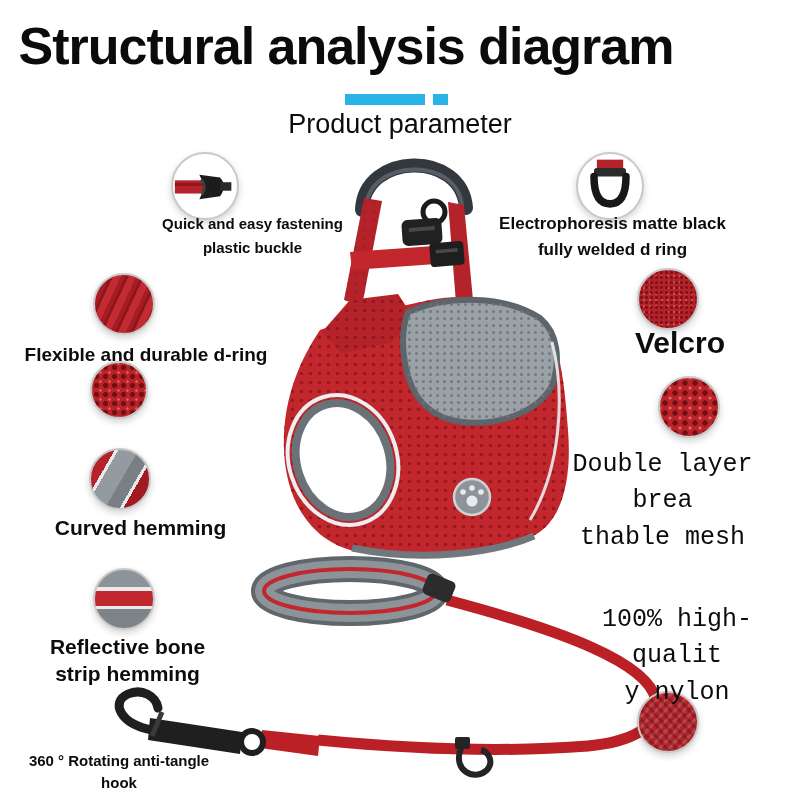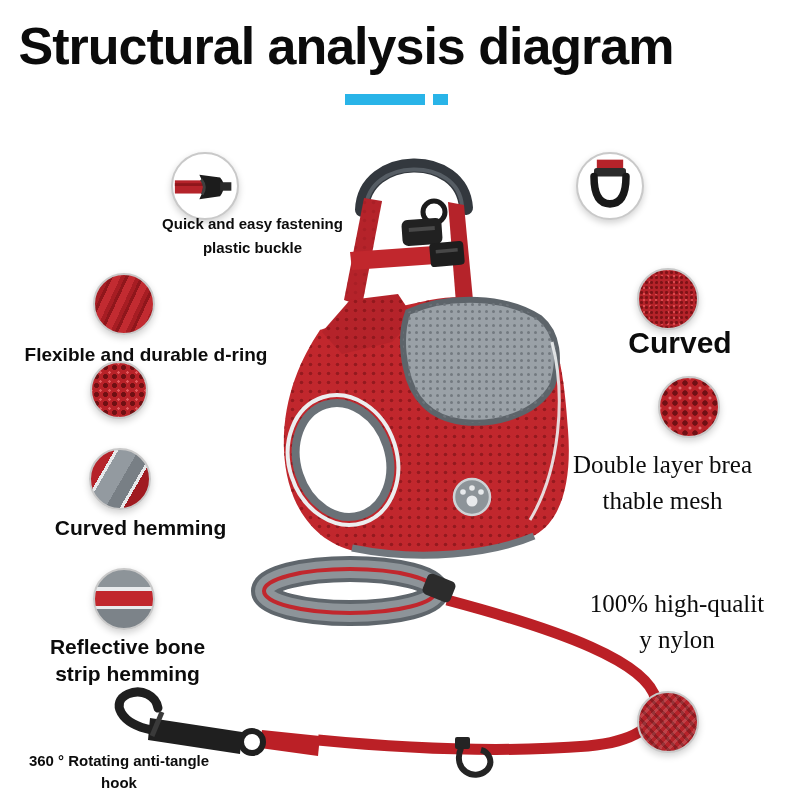--- a/index.html
+++ b/index.html
@@ -27,41 +27,42 @@
                              radial-gradient(#e2595e 1px, transparent 1.5px) 4px 5px/9px 9px, #b82228; }
   .ph-mesh-b   { background: radial-gradient(#701014 2.4px, transparent 3px) 0 0/10px 10px,
                              radial-gradient(#e06a6e 1.2px, transparent 1.8px) 5px 5px/10px 10px, #bb2329; }
   .ph-hemming  { background: linear-gradient(120deg,#b5232a 0 26%,#e7e9eb 26% 30%,#939aa0 30% 52%,#787f85 52% 68%,#e7e9eb 68% 72%,#a01a20 72% 100%); }
   .ph-bone     { background: linear-gradient(180deg,#8d9499 0 30%,#e9ebed 30% 36%,#c1272d 36% 62%,#e9ebed 62% 68%,#7c8389 68% 100%); }
   .ph-nylon    { background: repeating-linear-gradient(48deg, rgba(0,0,0,.22) 0 3px, transparent 3px 7px),
                              repeating-linear-gradient(-48deg, rgba(255,255,255,.14) 0 3px, transparent 3px 7px), #b5232a; }
 
   .lbl { position:absolute; text-align:center; white-space:pre-line; color:#0c0c0c; }
   .sans { font-weight:700; }
-  .serif { font-family:Liberation Serif, serif; font-weight:400; }
+  .serif { font-family:Liberation Mono, monospace; font-weight:400; }
 
   .l-buckle   { left:150px; top:212px; width:205px; font-size:15px; line-height:1.6; }
   .l-dringblk { left:490px; top:211px; width:245px; font-size:17px; line-height:1.5; }
   .l-dringred { left:0px;   top:316px; width:292px; font-size:19px;margin-top:28px; }
   .l-velcro   { left:600px; top:326px; width:160px; font-size:30px; }
   .l-fix      { left:0px;   top:413px; width:250px; font-size:21px; }
   .l-mesh     { left:540px; top:447px; width:245px; font-size:25px; line-height:1.45; }
   .l-hem      { left:0px;   top:516px; width:245px; font-size:21px;padding-left:36px; }
   .l-bone     { left:20px;  top:633px; width:215px; font-size:21px; line-height:1.3; }
-  .l-nylon    { left:558px; top:586px; width:238px; font-size:25px; line-height:1.45; }
+  .l-nylon    { left:558px; top:602px; width:238px; font-size:25px; line-height:1.45; }
   .l-hook     { left:0px;   top:750px; width:238px; font-size:15px; line-height:1.45; }
 </style>
 </head>
 <body>
 
 <div class="canvas">
 
   <h1 class="abs title">Structural analysis diagram</h1>
   <div class="bar bar-long"></div>
   <div class="bar bar-short"></div>
+  <div class="abs subtitle">Product parameter</div>
 
   <svg class="abs" style="left:0;top:0" width="800" height="800" viewBox="0 0 800 800">
     <defs>
       <pattern id="redmesh" width="9" height="9" patternUnits="userSpaceOnUse">
         <circle cx="4.5" cy="4.5" r="1.8" fill="#8a151a" opacity="0.8"></circle>
       </pattern>
       <pattern id="graymesh" width="7" height="7" patternUnits="userSpaceOnUse">
         <circle cx="3.5" cy="3.5" r="1.5" fill="#6e757b" opacity="0.9"></circle>
       </pattern>
     </defs>
@@ -153,22 +154,24 @@
   <div class="callout ph-fold-red" style="left:93px;  top:273px; width:62px; height:62px"></div>
   <div class="callout ph-velcro" style="left:637px; top:268px; width:62px; height:62px"></div>
   <div class="callout ph-mesh-a" style="left:90px;  top:361px; width:58px; height:58px"></div>
   <div class="callout ph-mesh-b" style="left:658px; top:376px; width:62px; height:62px"></div>
   <div class="callout ph-hemming" style="left:89px;  top:448px; width:62px; height:62px"></div>
   <div class="callout ph-bone" style="left:93px;  top:568px; width:62px; height:62px"></div>
   <div class="callout ph-nylon" style="left:637px; top:691px; width:62px; height:62px"></div>
 
   <div class="lbl sans l-buckle">Quick and easy fastening
 plastic buckle</div>
+  <div class="lbl sans l-dringblk">Electrophoresis matte black
+fully welded d ring</div>
   <div class="lbl sans l-dringred">Flexible and durable d-ring</div>
-  <div class="lbl sans l-velcro">Curved</div>
+  <div class="lbl sans l-velcro">Velcro</div>
   <div class="lbl serif l-mesh">Double layer brea
 thable mesh</div>
   <div class="lbl sans l-hem">Curved hemming</div>
   <div class="lbl sans l-bone">Reflective bone
 strip hemming</div>
   <div class="lbl serif l-nylon">100% high-qualit
 y nylon</div>
   <div class="lbl sans l-hook">360 ° Rotating anti-tangle
 hook</div>
 

